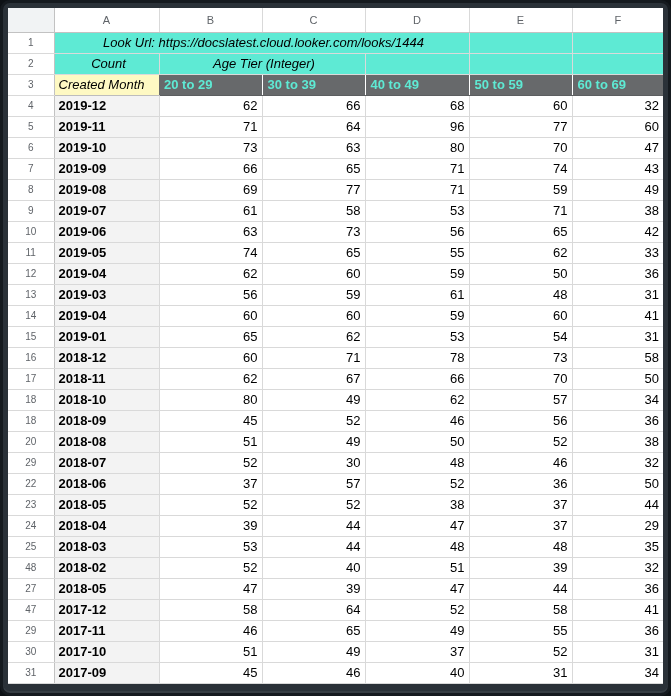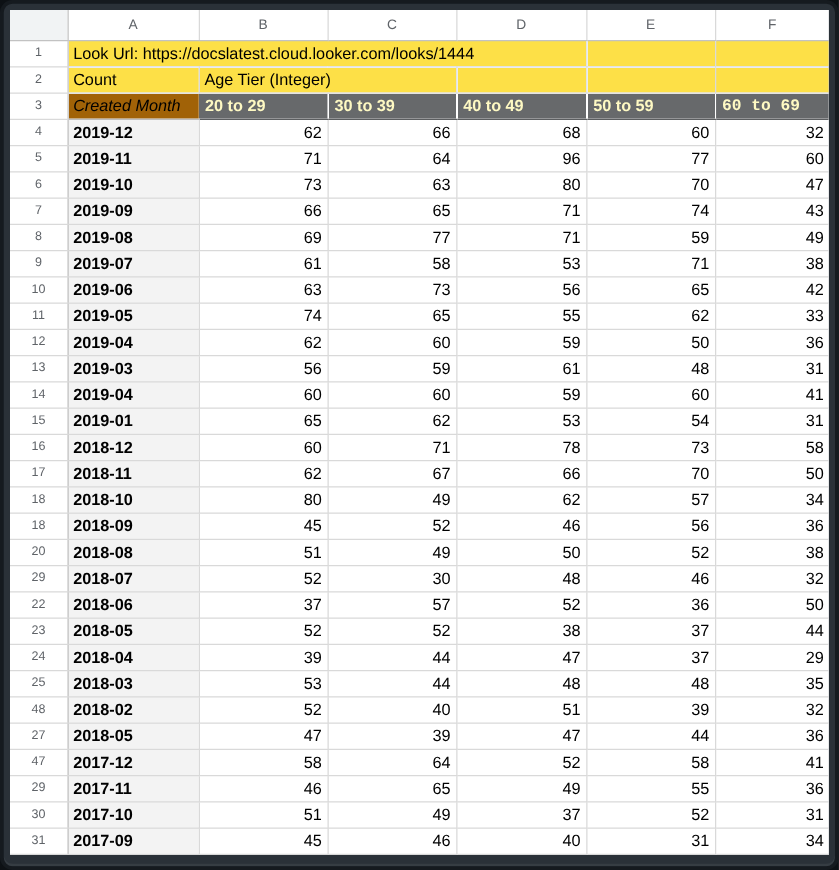--- a/index.html
+++ b/index.html
@@ -46,47 +46,48 @@
   th.colhead.last { border-right:none; }
 
   td.rownum {
     background:#ffffff;
     color:#5f6368;
     font-size:10px; text-align:center; vertical-align:middle;
     border-right:1px solid #c2c2c2;
     border-bottom:1px solid #d9d9d9;
   }
   td.band {
-    background:#fde047;
+    background:#5eead4;
+    font-style:italic;
     padding-left:4px;
     vertical-align:middle;
     border-right:1px solid #dadada;
     border-bottom:1px solid #dadada;
-    white-space:nowrap; overflow:hidden;
+    white-space:nowrap; overflow:hidden;text-align:center;
   }
   td.band.last { border-right:none; }
   td.dim {
-    background:#a16207;
+    background:#fef9c3;
     font-style:italic;
     padding-left:4px;
     vertical-align:middle;
     border-bottom:1px solid #bdbdbd;
     white-space:nowrap; overflow:hidden;
   }
   td.bucket {
     background:#67696b;
-    color:#fef9c3;
+    color:#5eead4;
     font-weight:700;
     padding-left:5px;
     vertical-align:middle;
     border-right:1px solid rgba(255,255,255,0.22);
     border-bottom:1px solid #5c5e60;
     white-space:nowrap; overflow:hidden;
   }
-  td.bucket.last { border-right:none;font-family:Liberation Mono, monospace; }
+  td.bucket.last { border-right:none; }
 
   td.month {
     background:#f3f3f3;
     font-weight:700;
     padding-left:4px;
     vertical-align:middle;
     border-right:1px solid #d9d9d9;
     border-bottom:1px solid #d9d9d9;
   }
   td.val {

